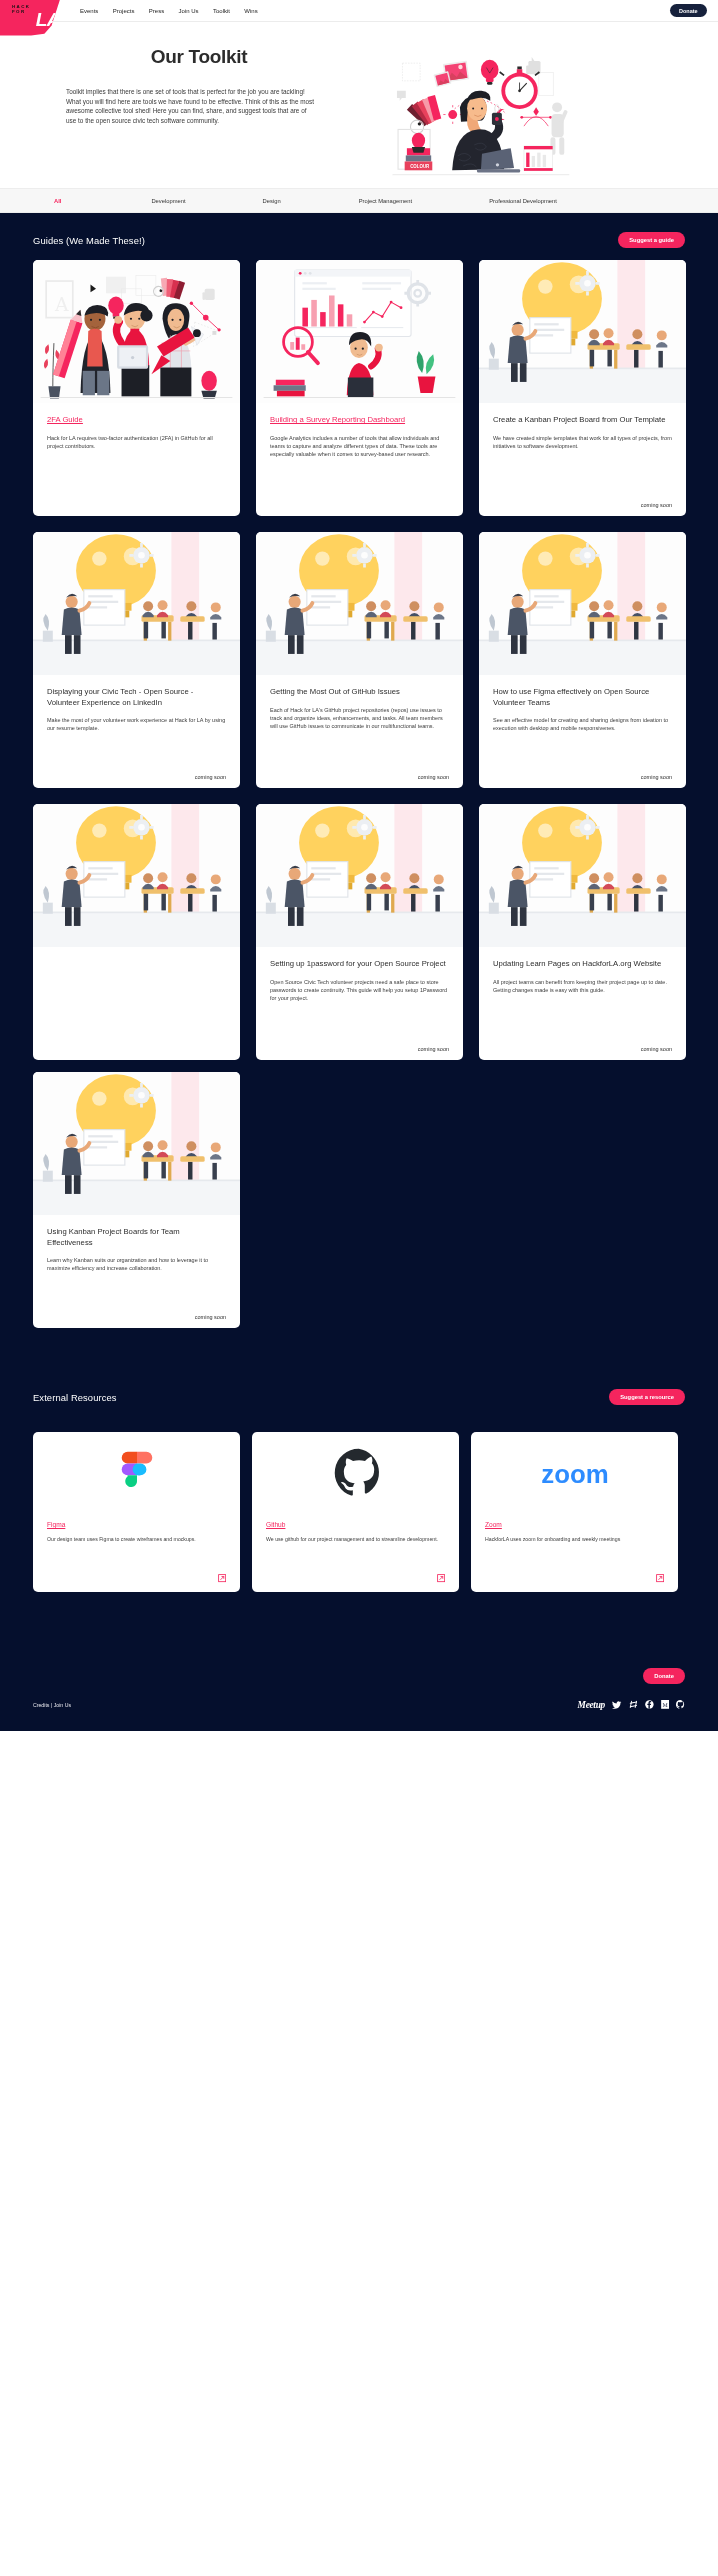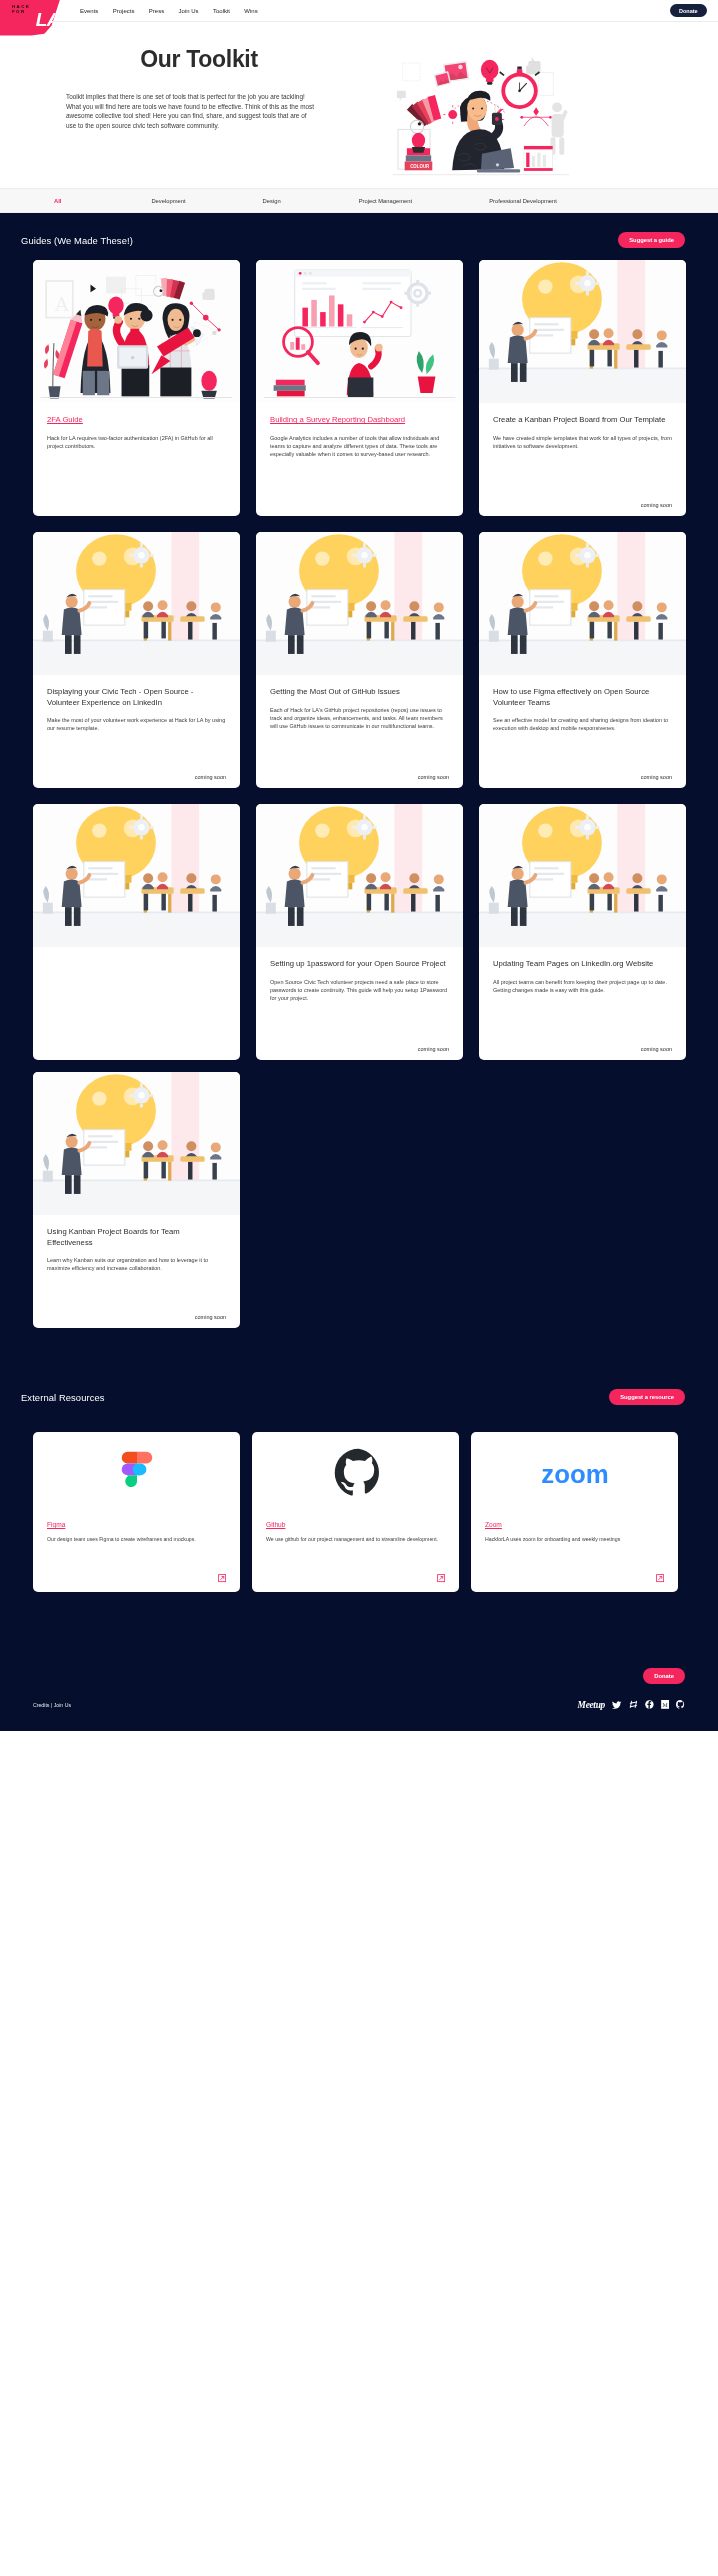--- a/index.html
+++ b/index.html
@@ -45,21 +45,21 @@
     cursor:pointer; font-family:"Liberation Sans", sans-serif;
   }
 
   
   .hero {
     background:#fff; padding:14.4px 0 19px 0; position:relative;
     display:flex; min-height:166px;
   }
   .hero-left { width:387px; padding-left:33px; padding-top:5.5px; }
   .hero-title {
-    font-size:23px; font-weight:700; color:#2c2c2c; text-align:center;
+    font-size:19px; font-weight:700; color:#2c2c2c; text-align:center;
     letter-spacing:-0.3px; margin-top:4.4px; width:332px;
   }
   .hero-para {
     margin-top:19px; margin-left:33px; width:251px;
     font-size:6.4px; line-height:9.4px; color:#3a3a3a;
   }
   .hero-right { flex:1; position:relative; padding-right:8.3px; }
   .hero-illus { position:absolute; left:0; top:5.5px; width:243px; height:155px; }
 
   
@@ -76,20 +76,21 @@
   .f1 { margin-left:90px; }
   .f2 { margin-left:77px; }
   .f3 { margin-left:78px; }
   .f4 { margin-left:77px; }
 
   
   .dark { background:#050f2d; padding:0 0 0 0; }
   .section-head {
     display:flex; align-items:center; justify-content:space-between;
     padding:19px 33px 12px 21px;
+    margin-left:12px;
   }
   .section-title { font-size:9.4px; color:#fff; font-weight:400; letter-spacing:0.1px; }
   .pill-btn {
     background:#f5255e; color:#fff; border:none; border-radius:10px;
     padding:5px 11px; font-size:5.8px; font-weight:700; cursor:pointer;
     font-family:"Liberation Sans", sans-serif;
   }
 
   .grid {
     display:grid; grid-template-columns:repeat(3, 207px);
@@ -1075,21 +1076,21 @@
                   <rect x="324" y="164" width="8" height="30" fill="#39404e"></rect>
                 </g>
     </g>
 
     <g>
                 <rect x="18" y="178" width="18" height="20" fill="#d9dee4"></rect>
                 <path d="M27 178 q-14 -18 -4 -30 q10 10 4 30z" fill="#bfc7d1"></path>
               </g>
   </svg></div>
           <div class="card-body">
-            <div class="card-title">Updating Team Pages on LinkedIn.org Website</div>
+            <div class="card-title">Updating Learn Pages on HackforLA.org Website</div>
             <div class="card-desc">All project teams can benefit from keeping their project page up to date. Getting changes made is easy with this guide.</div>
             <div class="card-foot">coming soon</div>
           </div>
         </div>
       </div>
     <div style="height:12px"></div>
     <div class="grid one-col" id="guides-grid-b">
         <div class="card">
           <div class="card-img"><svg viewBox="0 0 374 258" width="100%" height="100%" preserveAspectRatio="xMidYMid slice">
     <rect width="374" height="258" fill="#fdfdfd"></rect>

